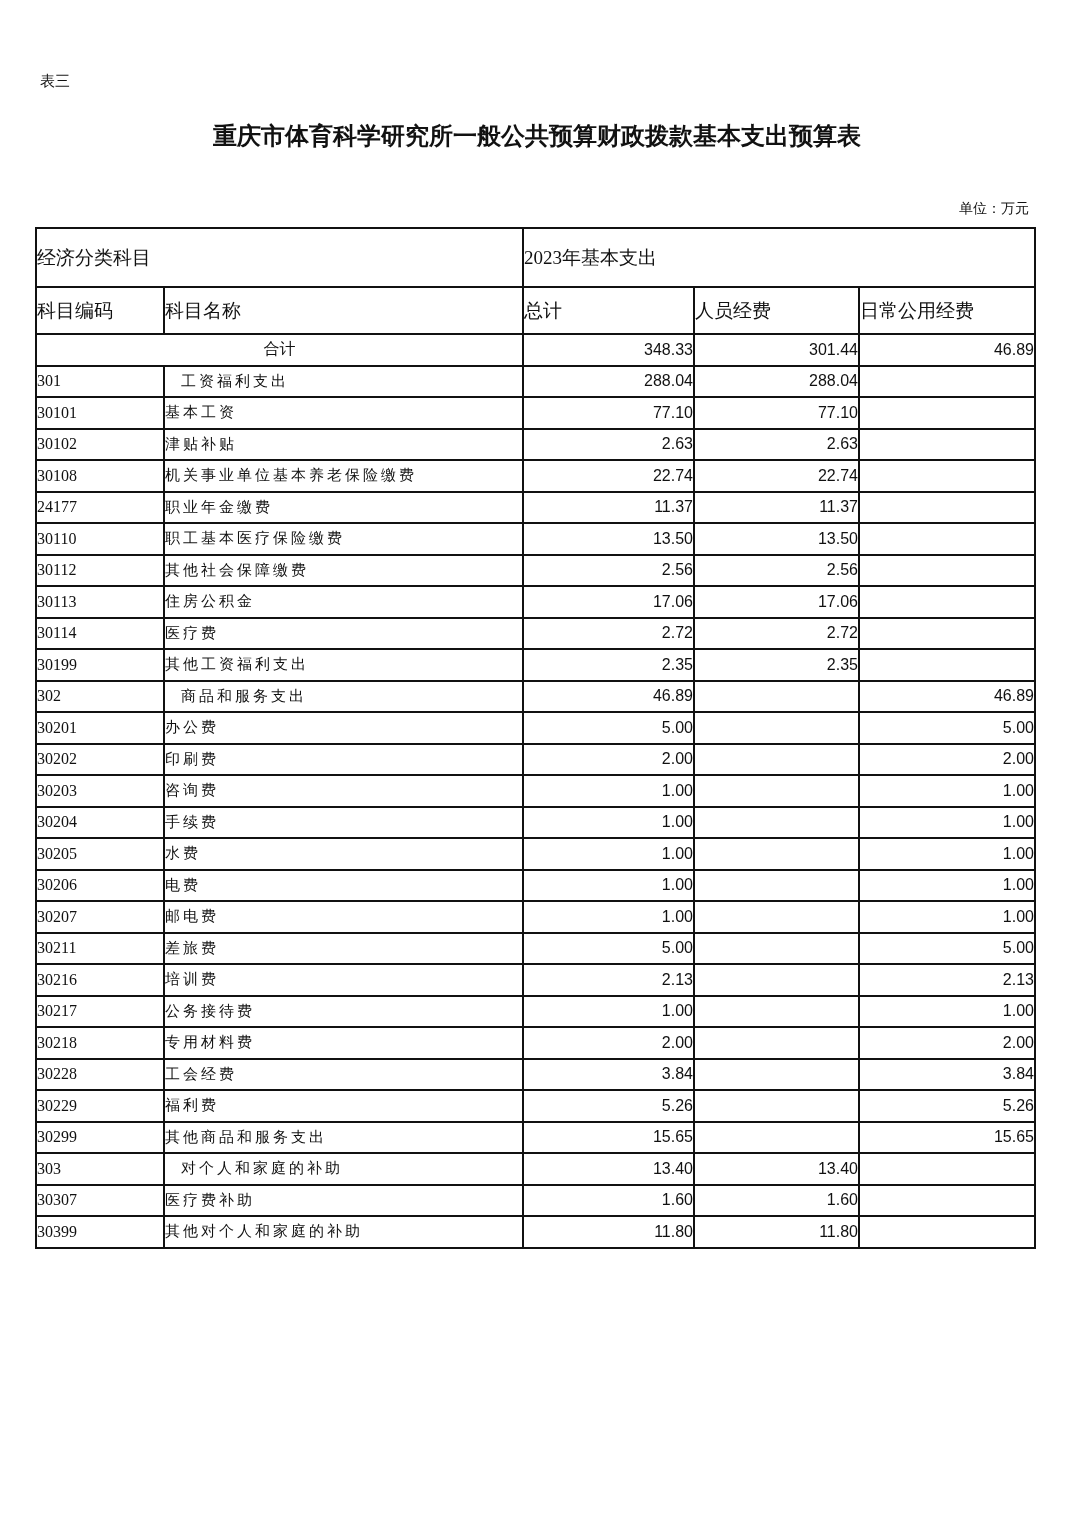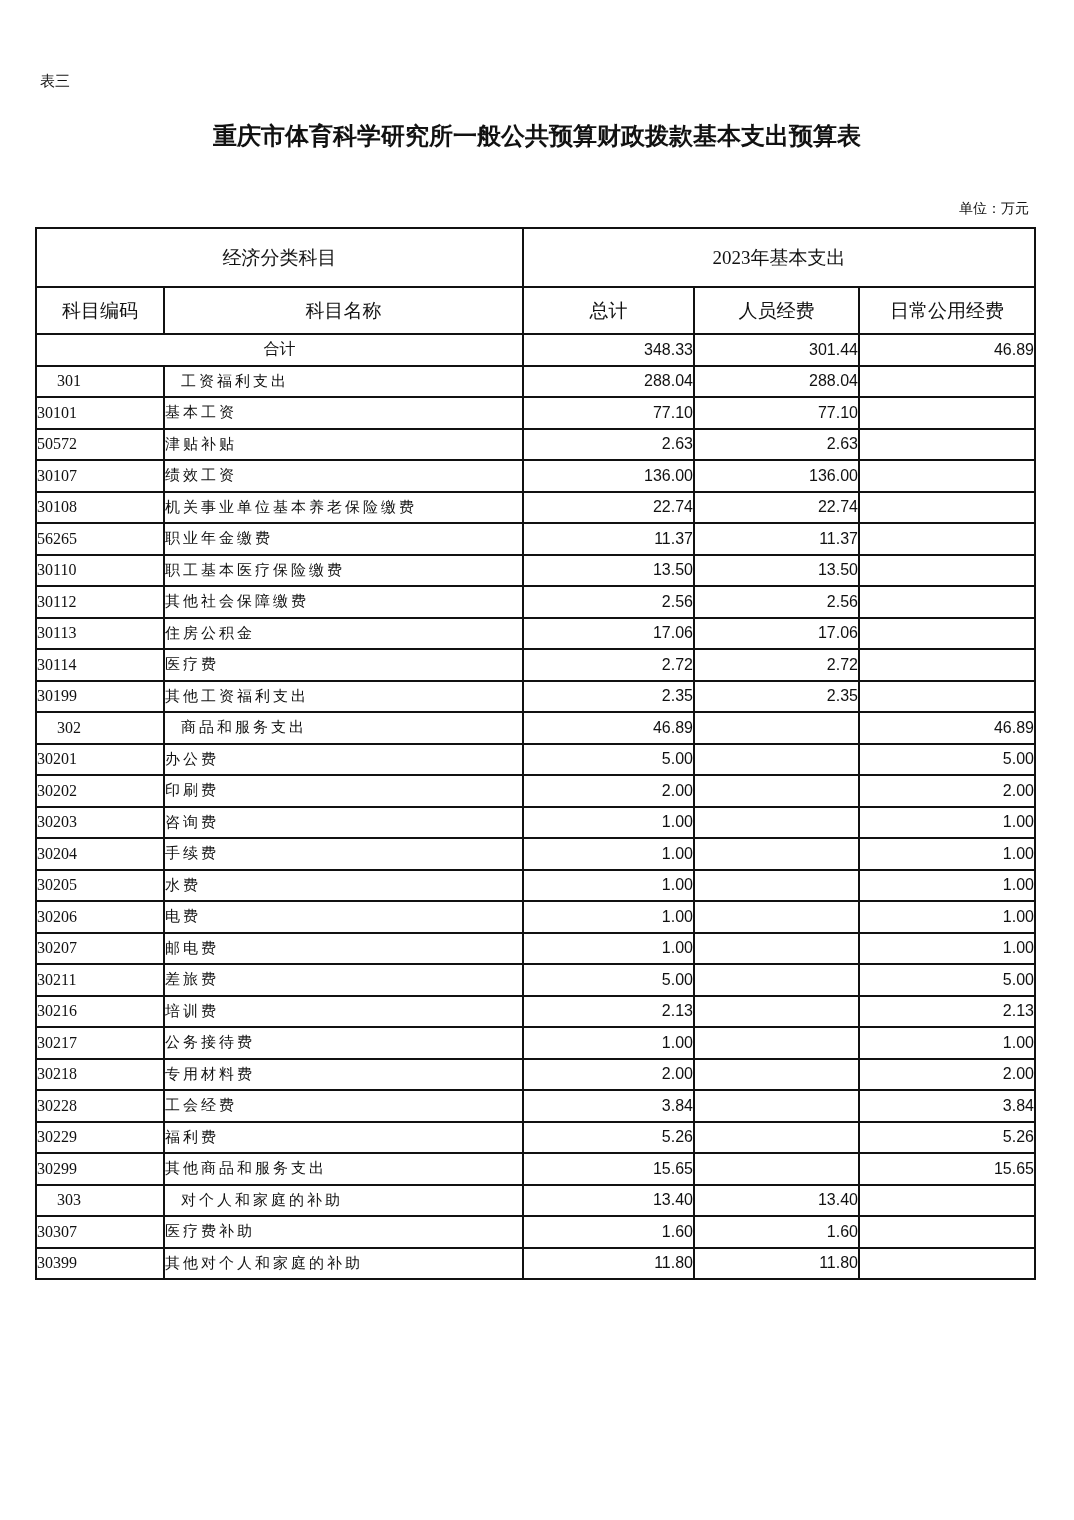--- a/index.html
+++ b/index.html
@@ -5,26 +5,26 @@
   html, body { margin: 0; padding: 0; background: #ffffff; }
   body { width: 1074px; height: 1520px; position: relative; overflow: hidden;
          font-family: "DejaVu Serif", serif; color: #111; }
   .label-top { position: absolute; left: 40px; top: 72px; font-size: 15px; font-family: "DejaVu Serif", serif; }
   .title { position: absolute; left: 0; width: 1074px; top: 120px; text-align: center;
            font-size: 24px; font-weight: bold; font-family: "DejaVu Serif", serif; letter-spacing: 0px; }
   .unit { position: absolute; right: 45px; top: 200px; font-size: 14px; font-family: "DejaVu Serif", serif; }
   table.budget { position: absolute; left: 35px; top: 227px; width: 999px;
                  border-collapse: collapse; table-layout: fixed; }
   table.budget td, table.budget th { border: 2px solid #111; padding: 0; }
-  th { font-family: "DejaVu Sans", sans-serif; font-weight: normal; font-size: 19px; text-align: center; }
+  th { font-family: "DejaVu Sans", sans-serif; font-weight: normal; font-size: 19px; text-align: left; }
   .h1 th { height: 57px; }
   .h2 th { height: 45px; }
   td { height: 29.5px; font-size: 15px; }
   td.code { font-family: "Liberation Serif", serif; font-size: 16px; padding-left: 20px; }
-  td.code.lvl1 { padding-left: 20px; }
+  td.code.lvl1 { padding-left: 0; }
   td.name { font-family: "DejaVu Serif", serif; font-size: 15px; padding-left: 20px; letter-spacing: 3px; }
   td.name.lvl1 { padding-left: 16px; }
   td.num { font-family: "Liberation Sans", sans-serif; font-size: 16px; text-align: right; padding-right: 2px; padding-top: 3px; }
   td.total-label { text-align: center; font-family: "DejaVu Serif", serif; font-size: 16px; margin-left: 41px; }
   .h1 th.year { font-family: "Liberation Serif", "DejaVu Sans", serif; }
 </style>
 </head>
 <body>
 
 <div class="label-top">表三</div>
@@ -67,42 +67,35 @@
         <td class="num"></td>
       </tr>
       <tr>
         <td class="code">30101</td>
         <td class="name">基本工资</td>
         <td class="num">77.10</td>
         <td class="num">77.10</td>
         <td class="num"></td>
       </tr>
       <tr>
-        <td class="code">50572</td>
+        <td class="code">30102</td>
         <td class="name">津贴补贴</td>
         <td class="num">2.63</td>
         <td class="num">2.63</td>
-        <td class="num"></td>
-      </tr>
-      <tr>
-        <td class="code">30107</td>
-        <td class="name">绩效工资</td>
-        <td class="num">136.00</td>
-        <td class="num">136.00</td>
         <td class="num"></td>
       </tr>
       <tr>
         <td class="code">30108</td>
         <td class="name">机关事业单位基本养老保险缴费</td>
         <td class="num">22.74</td>
         <td class="num">22.74</td>
         <td class="num"></td>
       </tr>
       <tr>
-        <td class="code">56265</td>
+        <td class="code">24177</td>
         <td class="name">职业年金缴费</td>
         <td class="num">11.37</td>
         <td class="num">11.37</td>
         <td class="num"></td>
       </tr>
       <tr>
         <td class="code">30110</td>
         <td class="name">职工基本医疗保险缴费</td>
         <td class="num">13.50</td>
         <td class="num">13.50</td>

